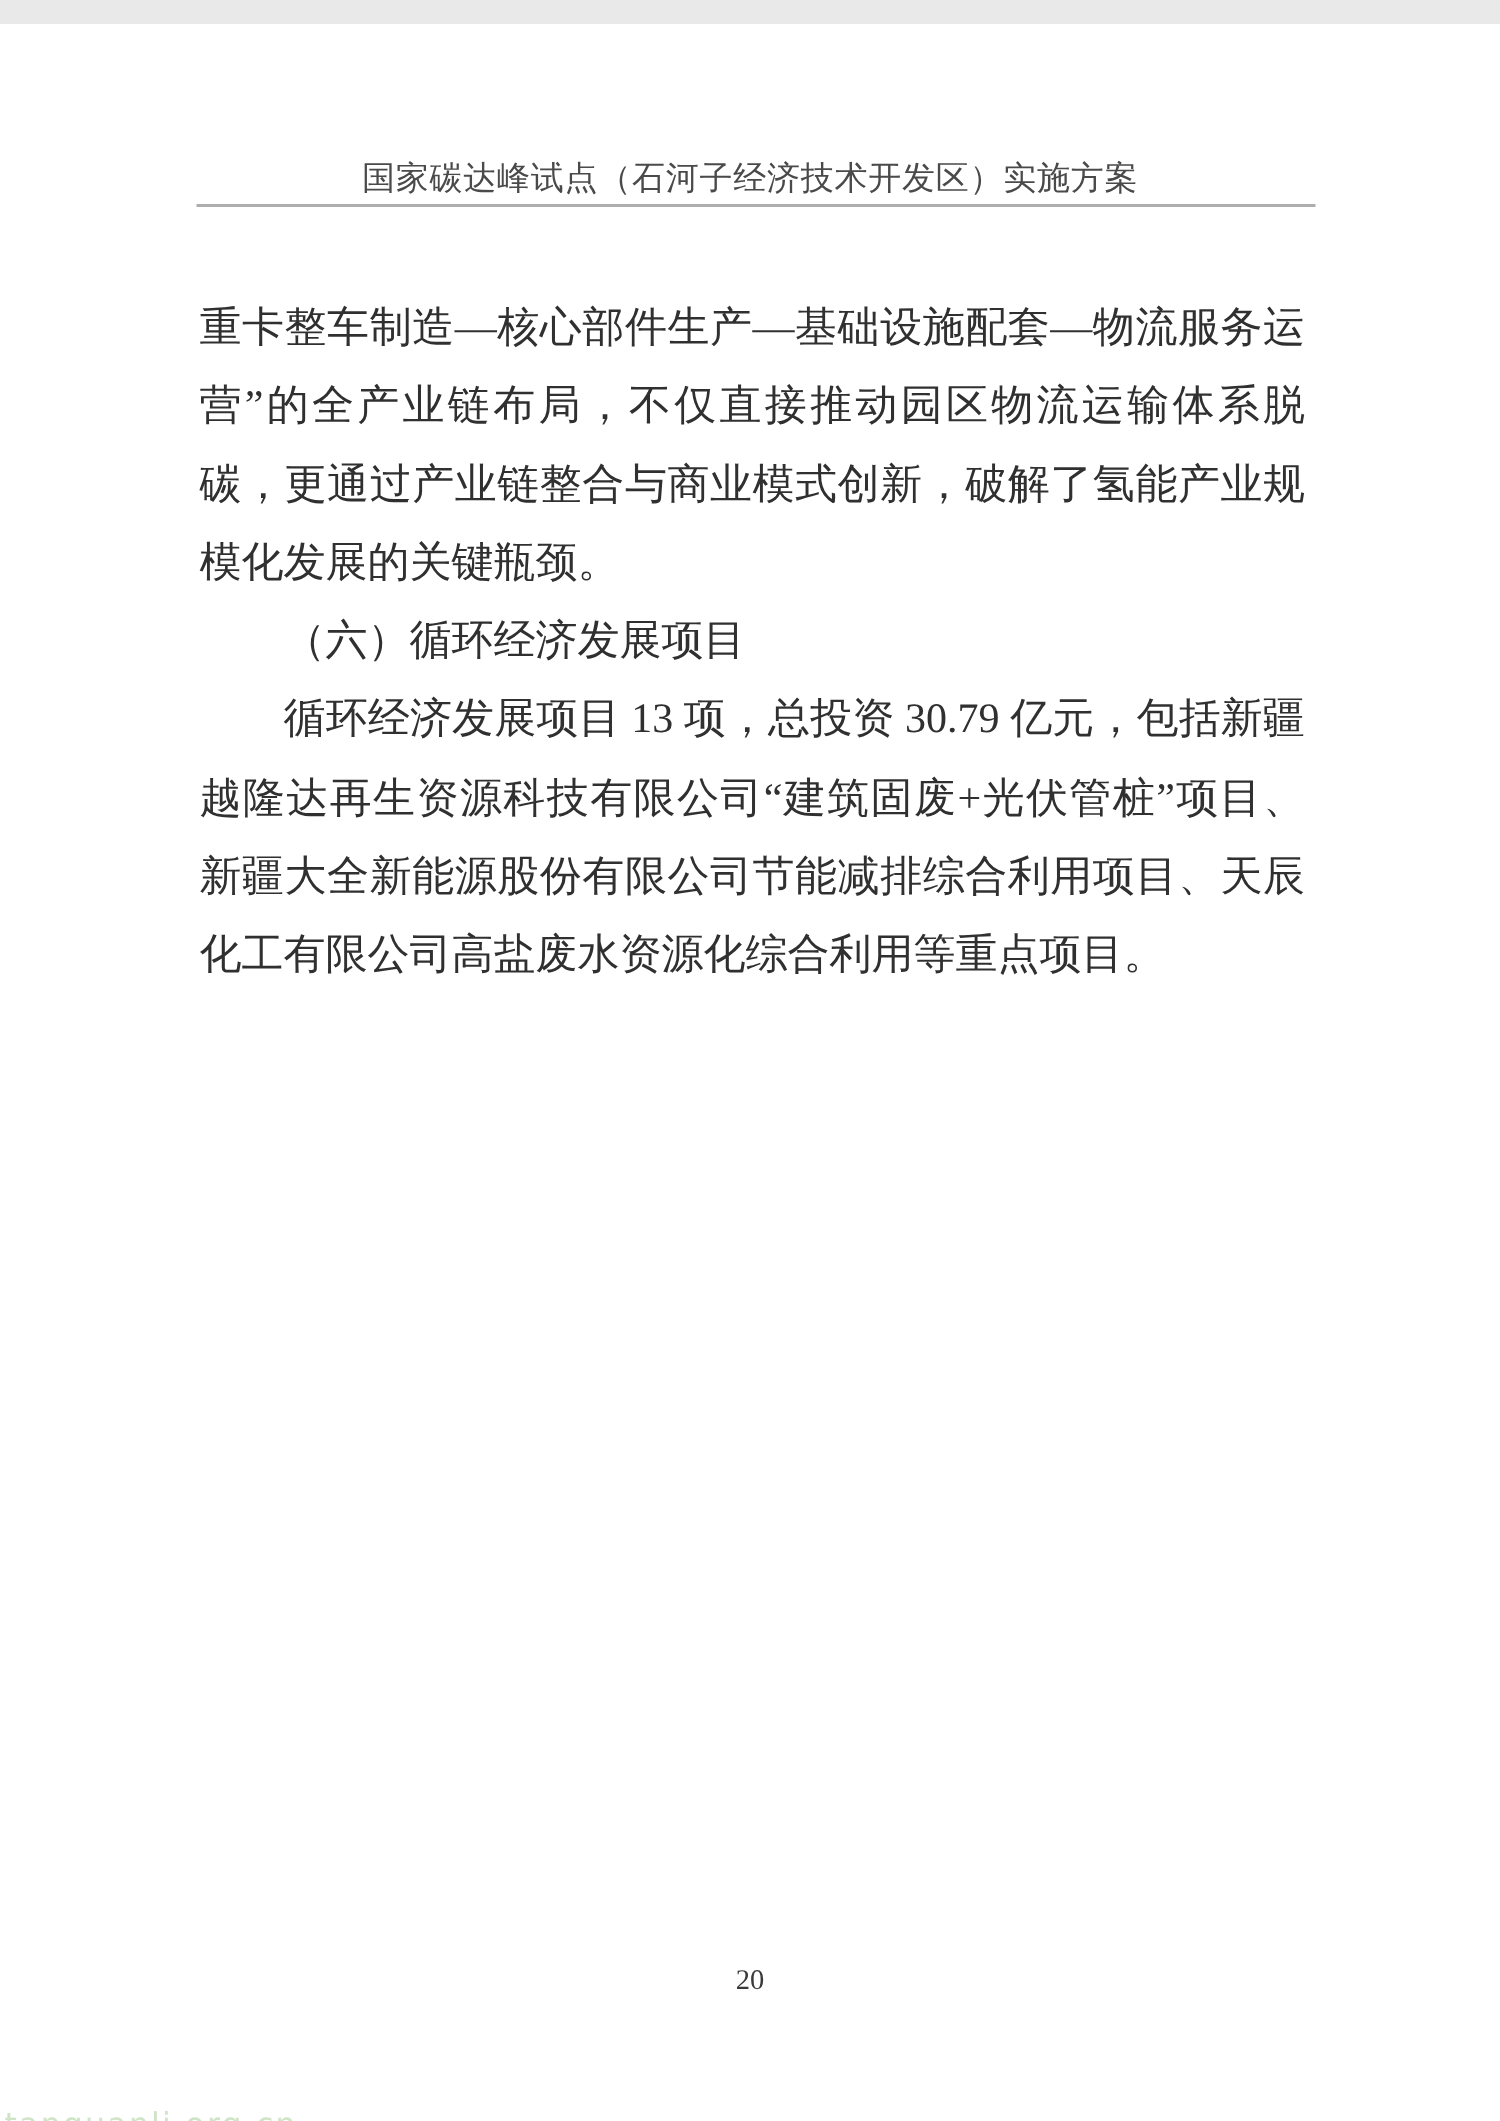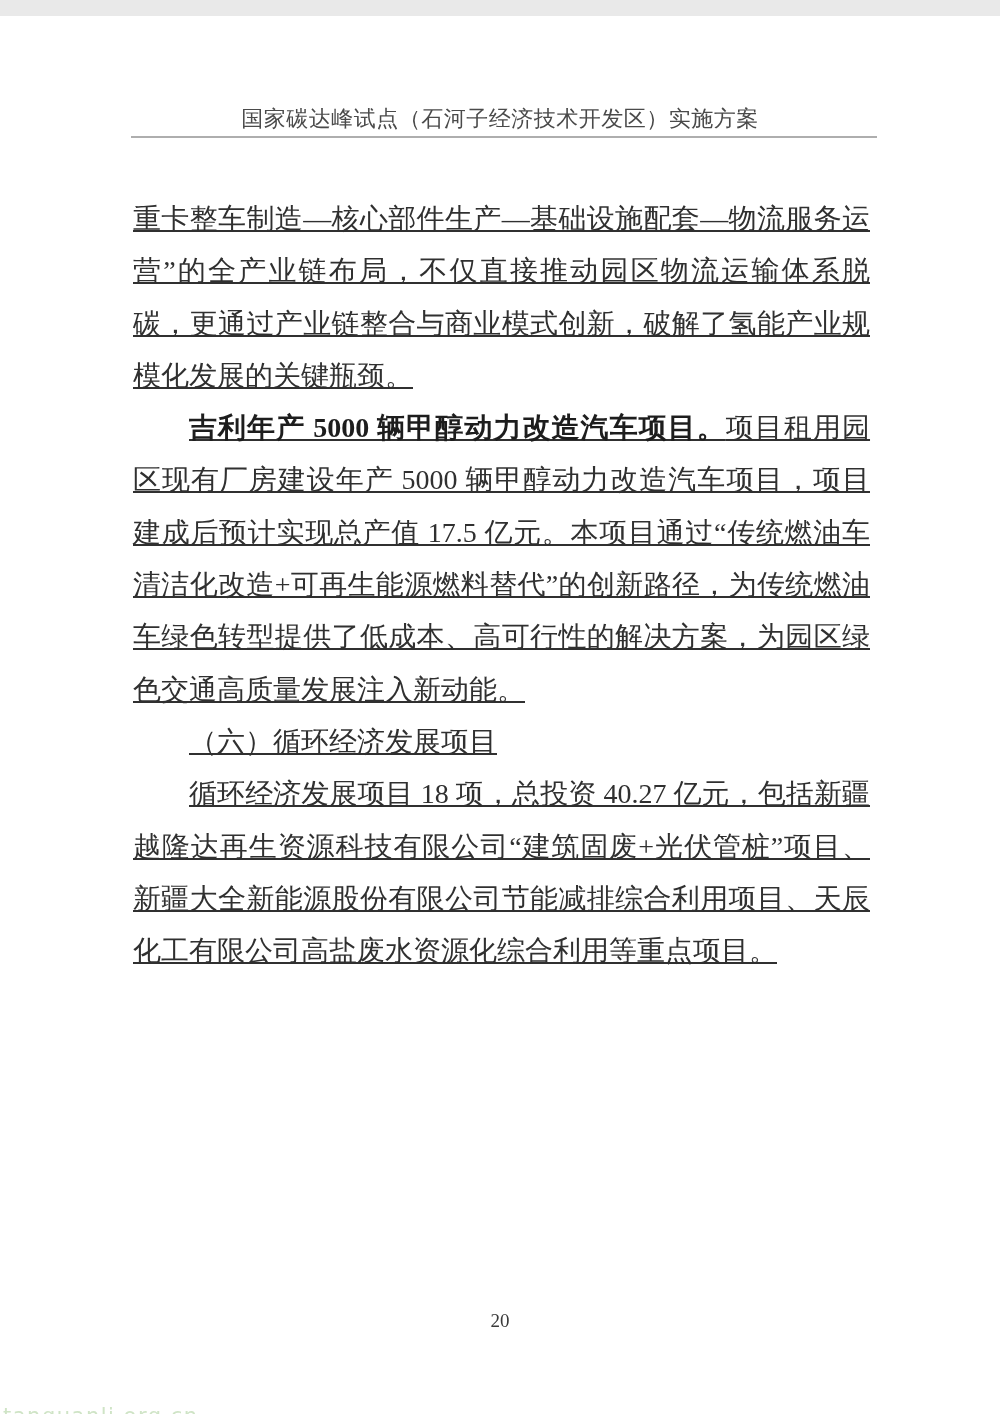--- a/index.html
+++ b/index.html
@@ -44,21 +44,20 @@
     width: 737px;
     font-size: 28px;
     line-height: 52.3px;
     text-align: justify;
     text-justify: inter-ideograph;
     overflow-wrap: break-word;
   }
   .para {
     margin: 0;
     padding: 0;
-    text-decoration: underline;
   }
   .para.indent {
     text-indent: 2em;
   }
   .para b {
     font-weight: 700;
     color: #1d1d1d;
   }
   .page-number {
     position: absolute;
@@ -86,25 +85,24 @@
 <div class="page">
 
   <div class="header-title">国家碳达峰试点（石河子经济技术开发区）实施方案</div>
 
   <div class="header-rule"></div>
 
   <div class="doc-body">
 
     <p class="para">重卡整车制造—核心部件生产—基础设施配套—物流服务运营”的全产业链布局，不仅直接推动园区物流运输体系脱碳，更通过产业链整合与商业模式创新，破解了氢能产业规模化发展的关键瓶颈。</p>
 
-    <p class="para indent"><b>吉利年产 5000 辆甲醇动力改造汽车项目。</b><span>项目租用园区现有厂房建设年产 5000 辆甲醇动力改造汽车项目，项目建成后预计实现总产值 17.5 亿元。本项目通过“传统燃油车清洁化改造+可再生能源燃料替代”的创新路径，为传统燃油车绿色转型提供了低成本、高可行性的解决方案，为园区绿色交通高质量发展注入新动能。</span></p>
 
     <p class="para indent">（六）循环经济发展项目</p>
 
-    <p class="para indent">循环经济发展项目 18 项，总投资 40.27 亿元，包括新疆越隆达再生资源科技有限公司“建筑固废+光伏管桩”项目、新疆大全新能源股份有限公司节能减排综合利用项目、天辰化工有限公司高盐废水资源化综合利用等重点项目。</p>
+    <p class="para indent">循环经济发展项目 13 项，总投资 30.79 亿元，包括新疆越隆达再生资源科技有限公司“建筑固废+光伏管桩”项目、新疆大全新能源股份有限公司节能减排综合利用项目、天辰化工有限公司高盐废水资源化综合利用等重点项目。</p>
 
 
   </div>
 
   <div class="page-number">20</div>
 
   <div class="watermark" style="color: rgb(207, 228, 198);">tanguanli.org.cn</div>
 
 </div>
 

